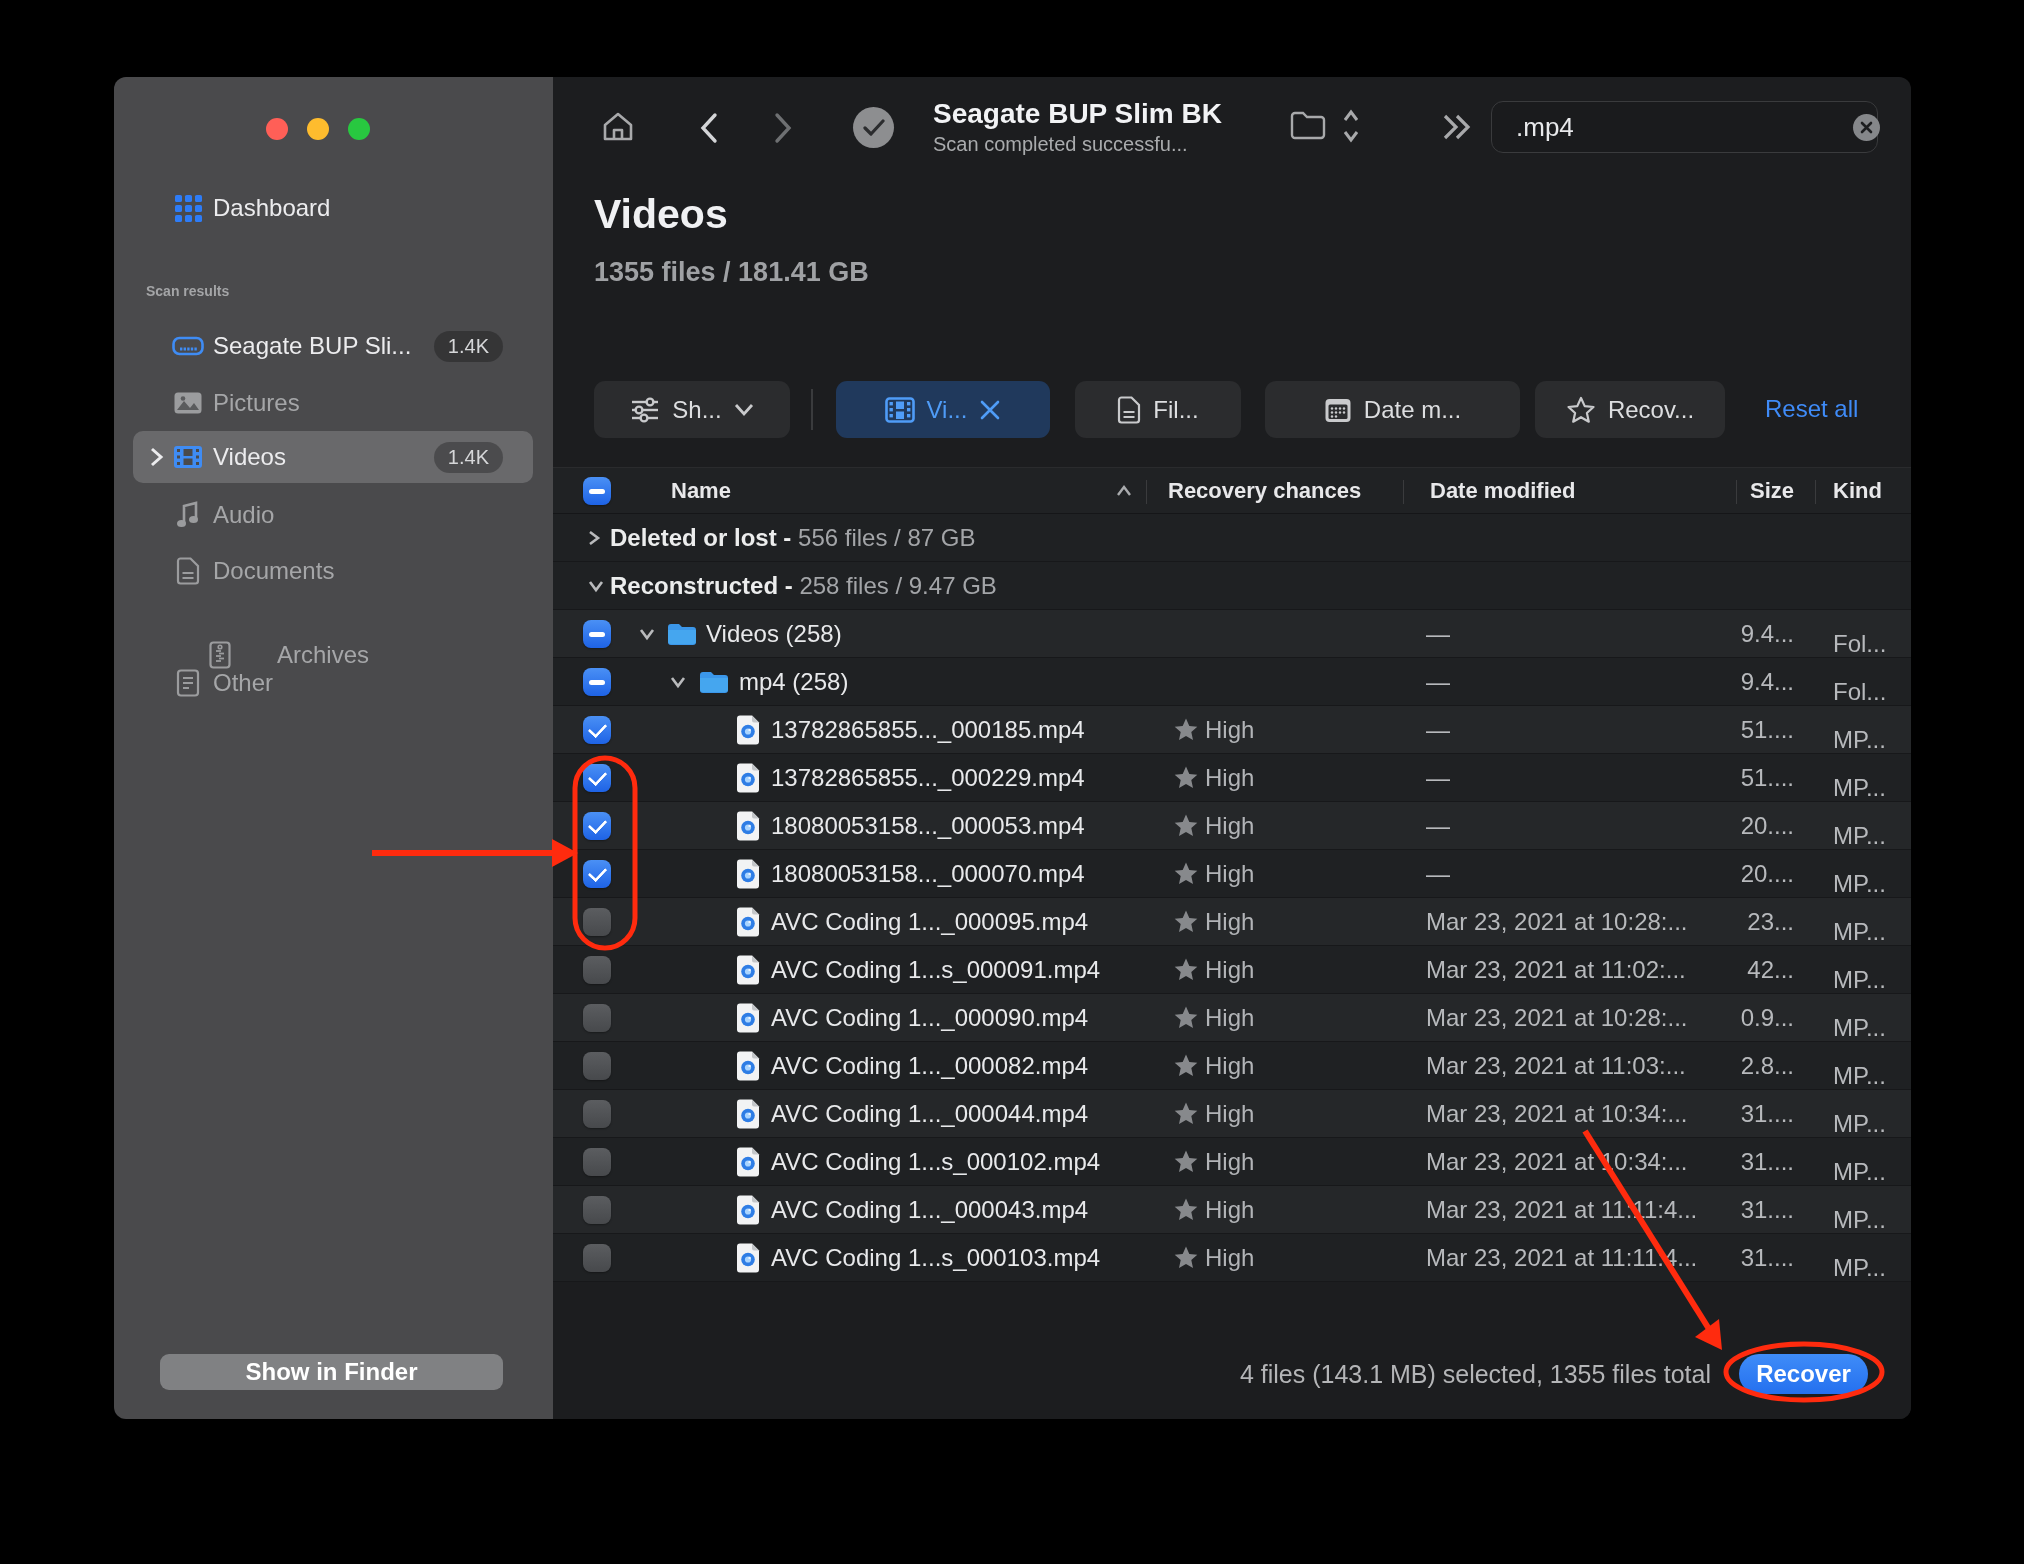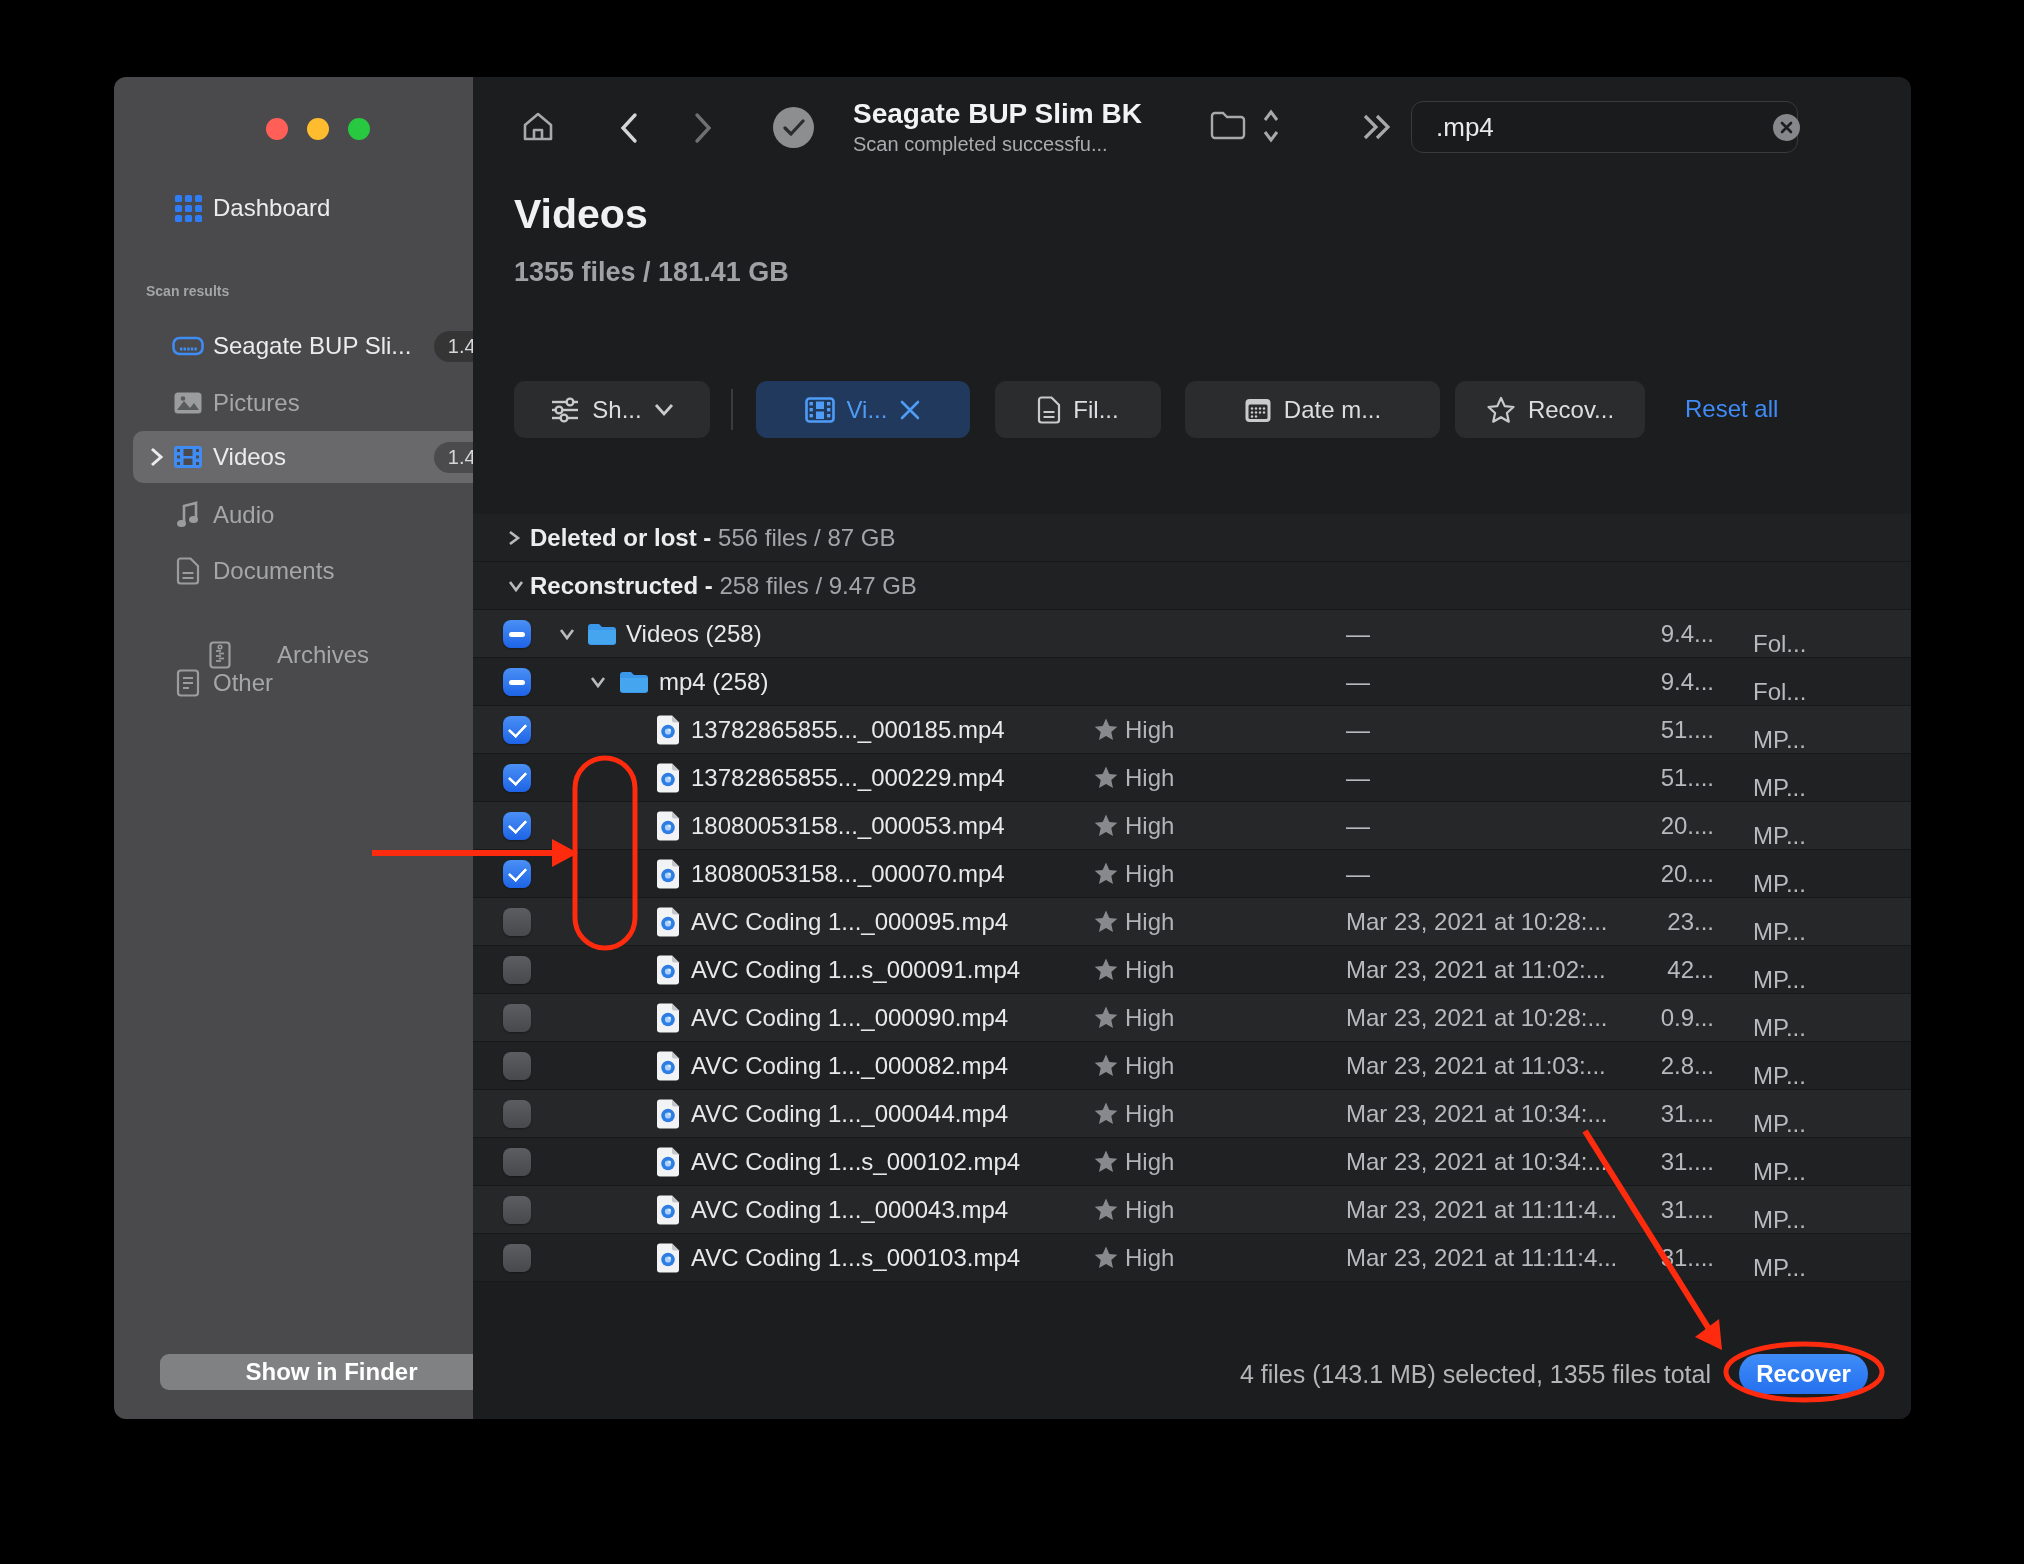--- a/index.html
+++ b/index.html
@@ -1,21 +1,21 @@
 <!DOCTYPE html>
 <html><head>
 <meta charset="utf-8">
 <style>
   html,body{margin:0;padding:0;width:2024px;height:1564px;background:#000;overflow:hidden;
     font-family:"Liberation Sans","DejaVu Sans",sans-serif;-webkit-font-smoothing:antialiased;}
   *{box-sizing:border-box;}
   .window{position:absolute;left:114px;top:77px;width:1797px;height:1342px;border-radius:12px;
     overflow:hidden;display:flex;box-shadow:0 30px 70px rgba(0,0,0,.6);}
   
-  .sidebar{position:relative;width:359px;flex:none;background:#4a4a4c;}
+  .sidebar{position:relative;width:439px;flex:none;background:#4a4a4c;}
   .traffic{position:absolute;top:41px;left:152px;display:flex;gap:19px;}
   .dot{width:22px;height:22px;border-radius:50%;}
   .dot.red{background:#ff5f57}.dot.yellow{background:#febc2e}.dot.green{background:#28c840}
   .side-item{position:absolute;left:19px;width:400px;height:52px;display:flex;align-items:center;
     border-radius:10px;color:#ececee;font-size:24px;}
   .side-item .chev{width:30px;display:flex;justify-content:center;flex:none;margin-left:8px;}
   .side-item .no-chev{width:38px;flex:none;}
   .side-item .ic{width:34px;flex:none;display:flex;justify-content:center;align-items:center;}
   .side-item .lbl{margin-left:8px;white-space:nowrap;overflow:hidden;}
   .side-item.dim{color:#a5a6a8;}
@@ -338,20 +338,35 @@
       <span>Date m...</span>
     </div>
     <div class="chip" style="left:982px;width:190px;">
       <svg width="30" height="28" viewBox="0 0 30 28">
           <path d="M15 2 l3.7 8.1 8.8 .9 -6.6 6 1.9 8.7 -7.8-4.5 -7.8 4.5 1.9-8.7 -6.6-6 8.8-.9 Z" fill="none" stroke="#c9cacc" stroke-width="2.2" stroke-linejoin="round"></path>
         </svg>
       <span>Recov...</span>
     </div>
     <div class="reset">Reset all</div>
 
+    <div class="thead">
+      <div class="cb indeterminate" style="top:9px;"></div>
+      <span style="left:118px;">Name</span>
+      <svg style="position:absolute;left:563px;top:17px;" width="16" height="12" viewBox="0 0 16 12">
+          <polyline points="2,10 8,2 14,10" fill="none" stroke="#a9abad" stroke-width="2.4"></polyline>
+        </svg>
+      <div class="vline" style="left:593px;"></div>
+      <span style="left:615px;">Recovery chances</span>
+      <div class="vline" style="left:850px;"></div>
+      <span style="left:877px;">Date modified</span>
+      <div class="vline" style="left:1183px;"></div>
+      <span style="left:1100px;width:141px;text-align:right;">Size</span>
+      <div class="vline" style="left:1262px;"></div>
+      <span style="left:1280px;">Kind</span>
+    </div>
 
     <div class="tbody" id="table-body">
         <div class="row">
           <span class="cel" style="left:34px;">
             <svg width="14" height="18" viewBox="0 0 14 18">
               <polyline points="3,3 11,9 3,15" fill="none" stroke="#b9babc" stroke-width="2.6"></polyline>
             </svg>
           </span>
           <span class="cel" style="left:57px;"><span class="gname">Deleted or lost -</span> <span class="gmeta">556 files / 87 GB</span></span>
         </div>

